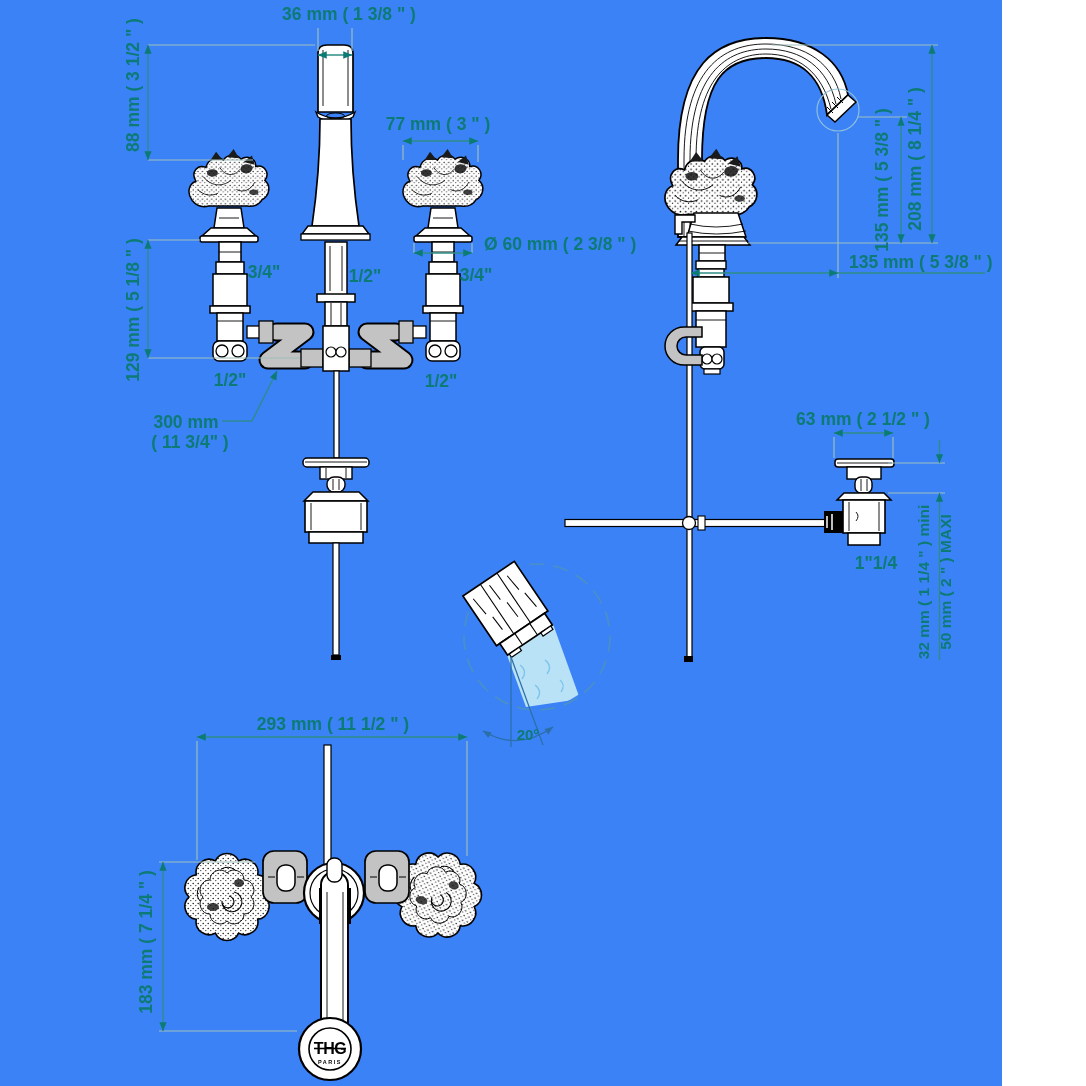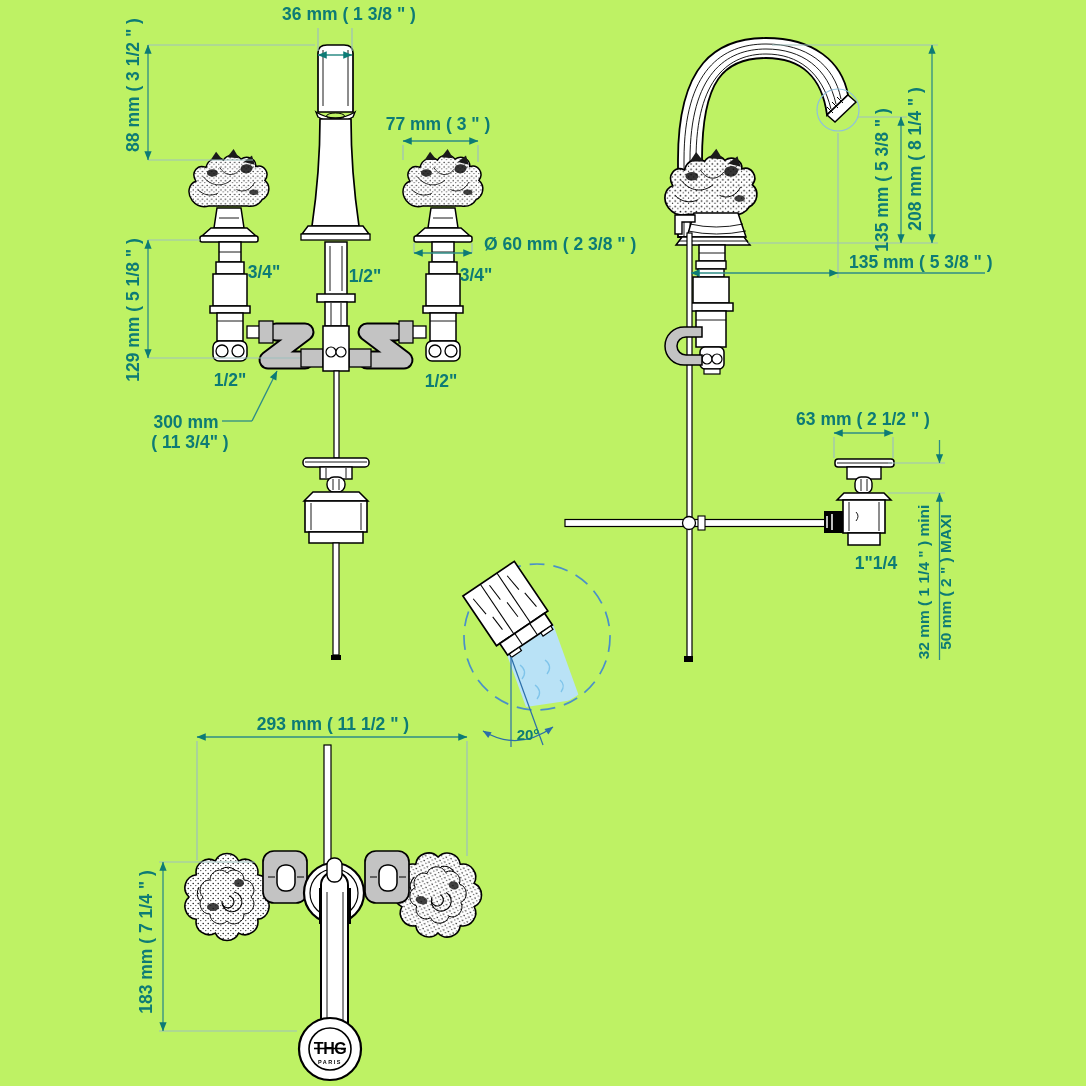--- a/index.html
+++ b/index.html
@@ -1,16 +1,16 @@
 <!DOCTYPE html>
 <html><head>
 <meta charset="utf-8">
 <style>
   html,body{margin:0;padding:0;background:#ffffff;}
-  .stage{position:relative;width:1086px;height:1086px;background:#bef264;overflow:hidden;
+  .stage{position:relative;width:1002px;height:1086px;background:#3b82f6;overflow:hidden;
          font-family:"Liberation Sans", sans-serif;}
   svg text{font-family:"Liberation Sans", sans-serif;font-weight:bold;fill:#0D7B75;}
   .dim{font-size:17.5px;}
   .dimS{font-size:15.5px;}
   .deg{font-size:15px;}
   .conn{font-size:17.5px;fill:#0D7B75;}
   .brand{font-size:16px;fill:#000;letter-spacing:-0.5px;}
   .brandsub{font-size:5.5px;fill:#000;letter-spacing:1.5px;}
 </style>
 </head>

